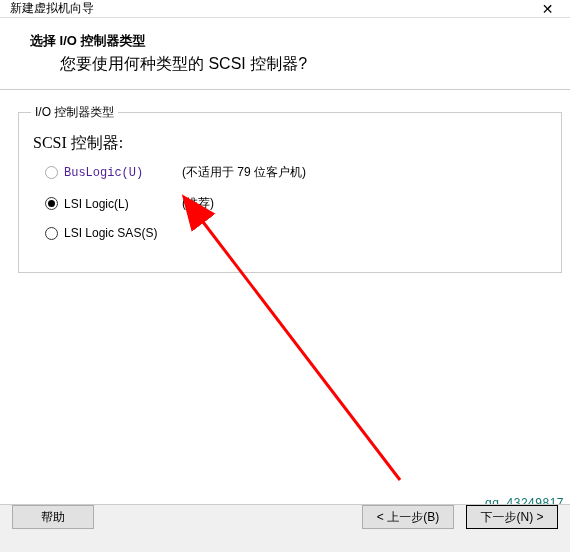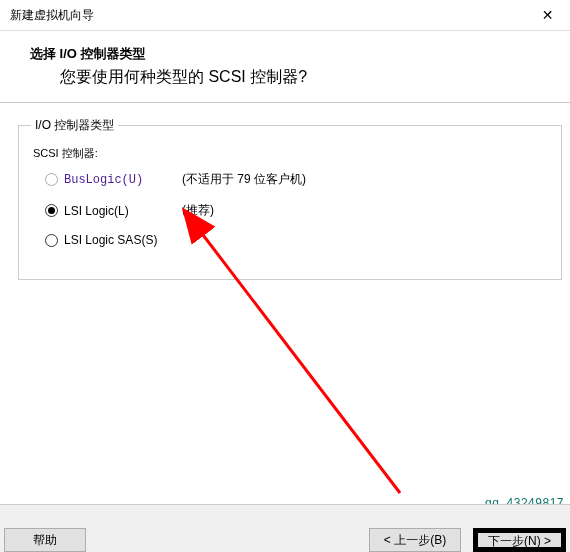--- a/index.html
+++ b/index.html
@@ -10,21 +10,21 @@
     background: #fff;
     color: #000;
     width: 570px;
     height: 552px;
     position: relative;
     overflow: hidden;
   }
   .titlebar {
     display: flex;
     align-items: center;
-    height: 31px;
+    height: 18px;
     padding: 0 0 0 10px;
     border-bottom: 1px solid #ddd;
     background: #fff;
   }
   .titlebar-title { flex: 1; font-size: 12px; }
   .close-btn {
     width: 45px; height: 30px;
     display: flex; align-items: center; justify-content: center;
     font-size: 14px; color: #000;
   }
@@ -40,21 +40,21 @@
     padding: 14px 8px 0 18px;
     height: 392px;
     position: relative;
   }
   fieldset {
     border: 1px solid #ccc;
     padding: 8px 12px 18px 12px;
     margin: 0;
   }
   legend { font-size: 12px; padding: 0 4px; }
-  .label-row { margin: 4px 0 10px 2px; font-size: 11px; }
+  .label-row { margin: 4px 0 10px 2px; font-size: 16px; font-family: Liberation Serif, serif; }
   .opt-row {
     display: flex;
     align-items: center;
     margin: 6px 0 14px 14px;
     font-size: 12px;
   }
   .radio {
     width: 13px; height: 13px;
     border-radius: 50%;
     border: 1px solid #333;
@@ -76,36 +76,36 @@
   }
 
   .footer {
     position: absolute;
     left: 0; bottom: 0;
     width: 570px;
     height: 48px;
     border-top: 1px solid #ccc;
     background: #f0f0f0;
     display: flex;
-    align-items: flex-end;
-    padding: 0 4px;
+    align-items: flex-start;
+    padding: 0 12px;
   }
   .footer .spacer { flex: 1; }
   .btn {
     height: 24px;
     padding: 0 10px;
     border: 1px solid #adadad;
     background: #e1e1e1;
     font-size: 12px;
     font-family: inherit;
     margin-left: 12px;
     cursor: pointer;
     min-width: 92px;
   }
-  .btn.default { border: 5px solid #000000; }
+  .btn.default { border: 1px solid #000000; }
   .btn.help { min-width: 82px; margin-left: 0; }
   .btn.cancel { min-width: 62px; margin-left: 14px; }
   .watermark {
     position: absolute;
     right: 6px; bottom: 42px;
     color: #0f766e; font-size: 12px;
     letter-spacing: 0.5px;
     pointer-events: none;
   }
 </style>

